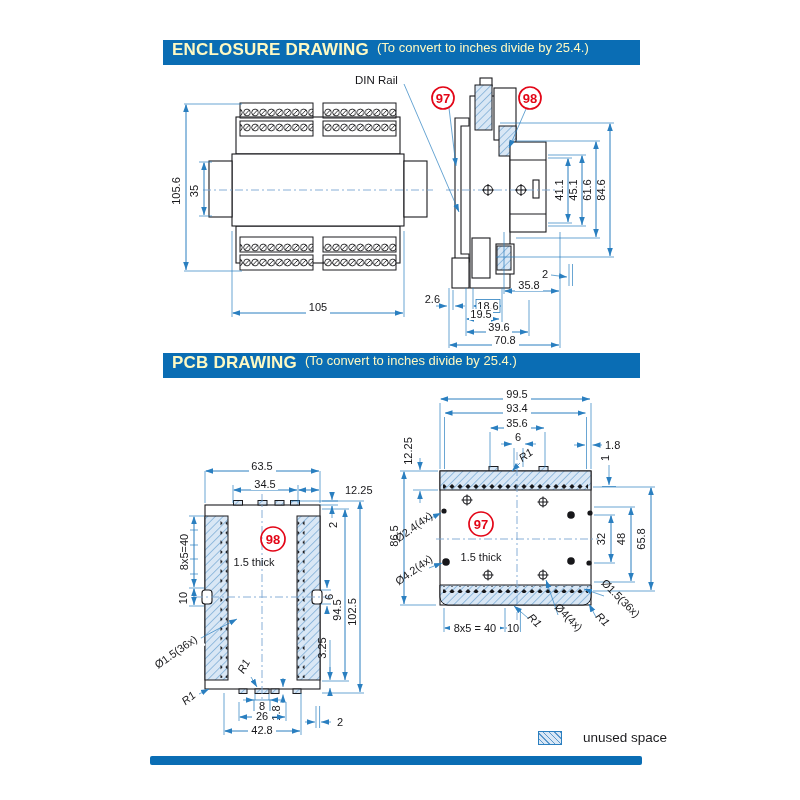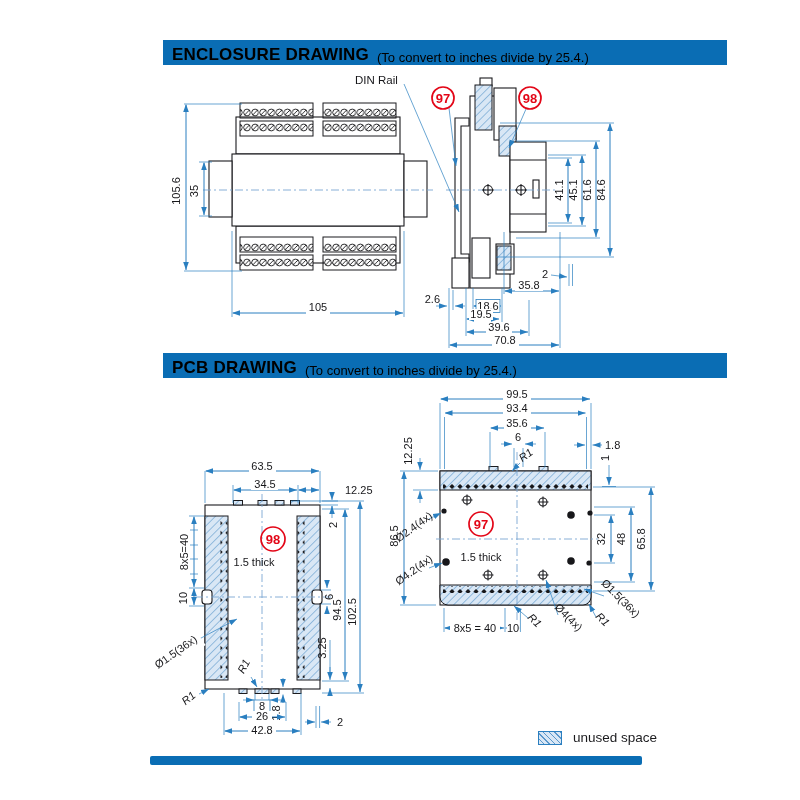--- a/index.html
+++ b/index.html
@@ -1,22 +1,22 @@
 <!DOCTYPE html>
 <html><head>
 <meta charset="utf-8">
 <style>
   html,body{margin:0;padding:0;background:#fff;}
   #page{position:relative;width:800px;height:800px;background:#fff;overflow:hidden;
         font-family:"Liberation Sans","DejaVu Sans",sans-serif;}
-  .hdr{position:absolute;left:163px;width:564px;height:25px;background:#0a6db4;color:#000000;
-       display:flex;align-items:flex-end;gap:8px;padding-left:9px;box-sizing:border-box;}
+  .hdr{position:absolute;left:163px;width:477px;height:25px;background:#0a6db4;color:#fef9c3;
+       display:flex;align-items:flex-start;gap:8px;padding-left:9px;box-sizing:border-box;}
   .hdr-title{font-weight:bold;font-size:17px;letter-spacing:.2px;}
   .hdr-sub{font-weight:normal;font-size:13px;}
-  #legend{position:absolute;left:538px;top:730px;display:flex;align-items:center;gap:11px;}
+  #legend{position:absolute;left:538px;top:730px;display:flex;align-items:center;gap:21px;}
   #legend .swatch{display:inline-block;width:22px;height:12px;border:1px solid #2a7fc0;
        background:repeating-linear-gradient(45deg,#d9e7f5 0 3px,#5a97cb 3px 4px);}
   #legend .lbl{font-size:13.5px;color:#1b1b1e;}
   #footbar{position:absolute;left:150px;top:756px;width:492px;height:9px;background:#0a6db4;border-radius:2px;}
   svg{position:absolute;left:0;top:0;}
   svg text{font-family:"Liberation Sans","DejaVu Sans",sans-serif;}
   .ol{fill:#fff;stroke:#1b1b1e;stroke-width:1.1}
   .oln{fill:none;stroke:#1b1b1e;stroke-width:1.1}
   .hat{fill:url(#hatch);stroke:#1b1b1e;stroke-width:1}
   .scr{fill:url(#scr);stroke:#1b1b1e;stroke-width:1}

